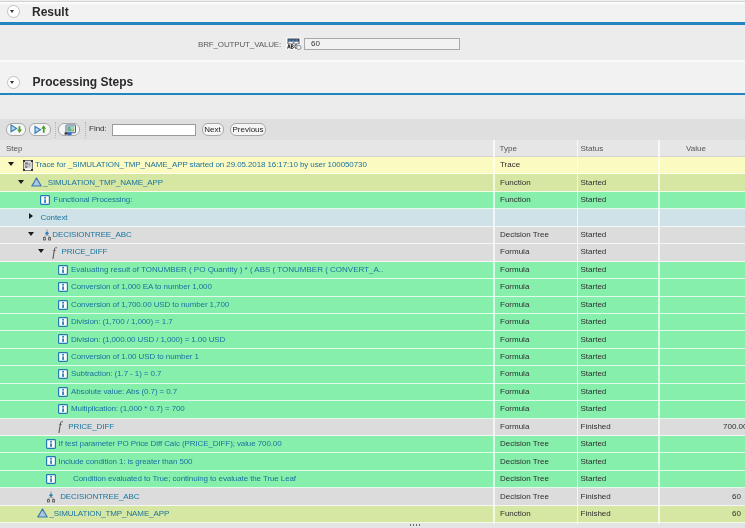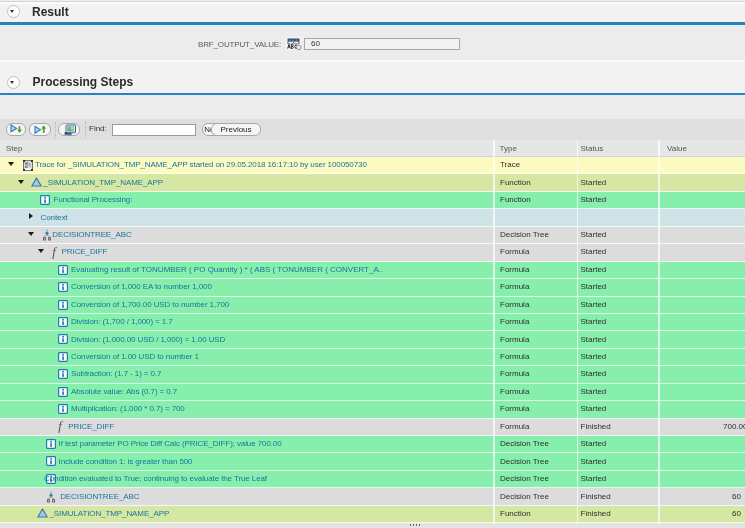--- a/index.html
+++ b/index.html
@@ -87,28 +87,28 @@
 <rect x="8.6" y="2.6" width="3.2" height="2.4" fill="#a8d8c0"></rect>
 <rect x="9.2" y="4.6" width="2.2" height="2" fill="#c8c878"></rect>
 <rect x="5.6" y="8.2" width="4" height="3" rx="1" fill="#3468c4"></rect>
 <path d="M2.6 8.4 L5.6 8.4 L5.6 10.6 L2.6 10.6 Z" fill="#2a2a2a"></path>
 </svg>
 </div>
 <div class="vsep" style="left:84.7px;"></div>
 <div class="abs lbl" style="left:89px;top:123.8px;color:#333;">Find:</div>
 <div class="inp" style="left:111.5px;top:124px;width:82px;height:10px;background:#fff;"></div>
 <div class="tbtn" style="left:201.5px;width:22px;">Next</div>
-<div class="tbtn" style="left:211px;width:50px;">Previous</div>
+<div class="tbtn" style="left:230px;width:36px;">Previous</div>
 
 <div id="tbl">
   <div class="hrow">
       <span style="left:6px;text-align:center;">Step</span>
       <span style="left:499.5px;">Type</span>
       <span style="left:580.5px;">Status</span>
-      <span style="left:667px;">Value</span>
+      <span style="left:686px;">Value</span>
     </div>
   <div id="rows">
       <div class="throw bg-y">
         <span class="dn" style="left:7.6px;"></span>
         <svg class="ic" style="left:23px;top:2.6px" width="10" height="11" viewBox="0 0 10 11">
           <rect x="0.5" y="0.5" width="9" height="10" fill="#d8d8d8" stroke="#5a5a5a" stroke-width="0.8"></rect>
           <rect x="0" y="0" width="2" height="2" fill="#333"></rect>
           <rect x="8" y="0" width="2" height="2" fill="#333"></rect>
           <rect x="0" y="9" width="2" height="2" fill="#333"></rect>
           <rect x="8" y="9" width="2" height="2" fill="#333"></rect>
@@ -282,21 +282,21 @@
         <span class="tx" style="left:58.6px;">Include condition 1: is greater than 500</span>
         <span class="t2">Decision Tree</span>
         <span class="t3">Started</span>
       </div>
       <div class="throw bg-i">
         <svg class="ic" style="left:46.3px;top:3.0px" width="10" height="10" viewBox="0 0 10 10">
           <rect x="0.6" y="0.6" width="8.8" height="8.8" rx="0.8" fill="#fff" stroke="#2179b5" stroke-width="1.2"></rect>
           <rect x="4.2" y="1.9" width="1.7" height="1.7" fill="#2179b5"></rect>
           <rect x="4.2" y="4.4" width="1.7" height="3.5" fill="#2179b5"></rect>
         </svg>
-        <span class="tx" style="left:44px;">Condition evaluated to True; continuing to evaluate the True Leaf</span>
+        <span class="tx" style="left:73px;">Condition evaluated to True; continuing to evaluate the True Leaf</span>
         <span class="t2">Decision Tree</span>
         <span class="t3">Started</span>
       </div>
       <div class="throw bg-n">
         <svg class="ic" style="left:47.4px;top:2.2px" width="8" height="12" viewBox="0 0 8 12">
           <path d="M4 0.3 L4 2.4 M4 5.8 L1.4 7.6 L1.4 8.6 M4 5.8 L6.6 7.6 L6.6 8.6" stroke="#8c8c8c" stroke-width="0.8" fill="none"></path>
           <path d="M4 2.2 L6 4.2 L4 6.2 L2 4.2 Z" fill="#2e7fb5"></path>
           <rect x="0.5" y="8.6" width="2" height="2.4" fill="#c0c0c0" stroke="#555" stroke-width="0.8"></rect>
           <rect x="5.6" y="8.6" width="2" height="2.4" fill="#c0c0c0" stroke="#555" stroke-width="0.8"></rect>
         </svg>

